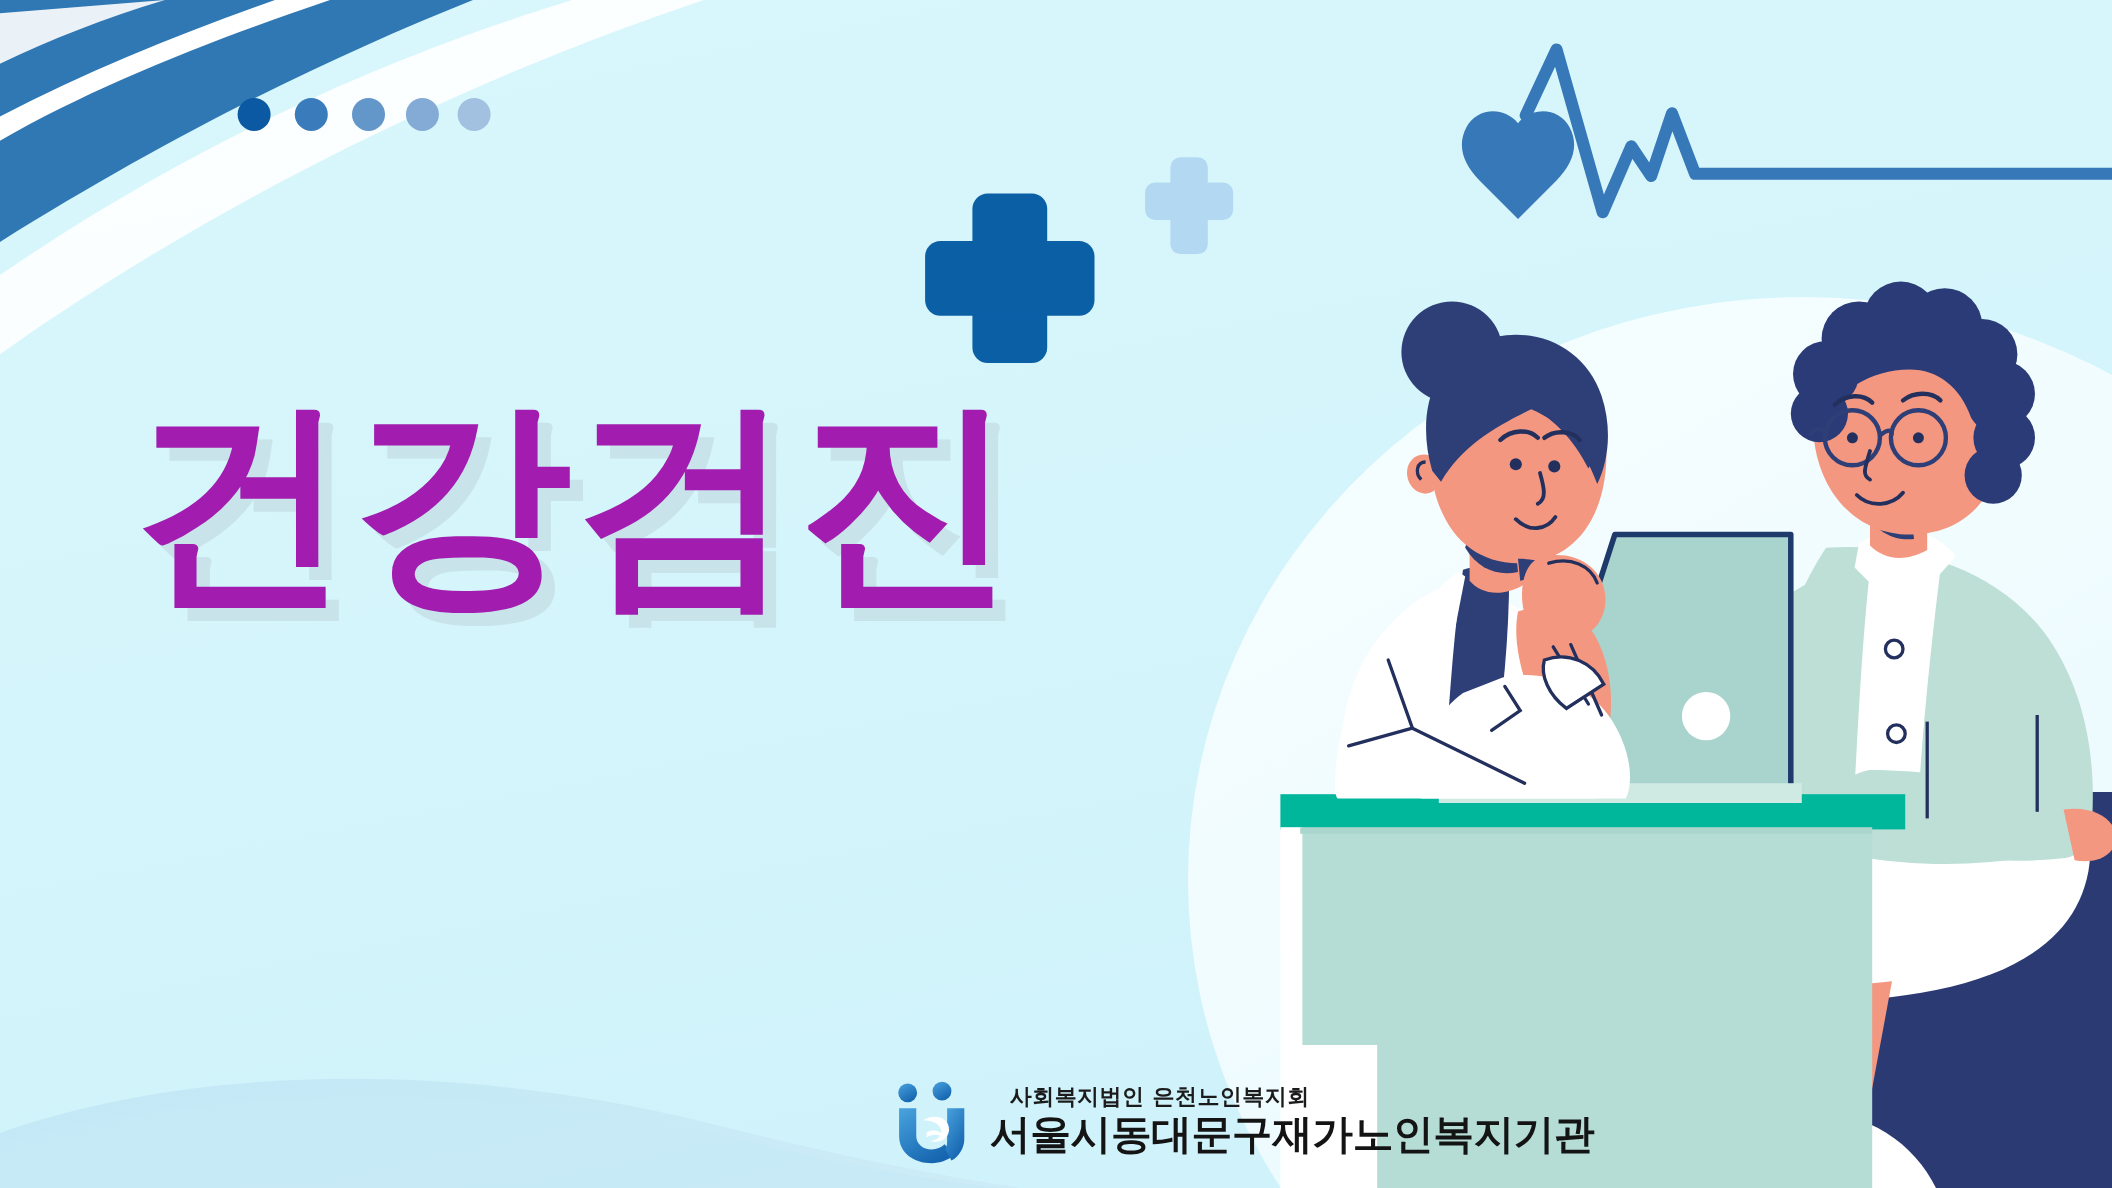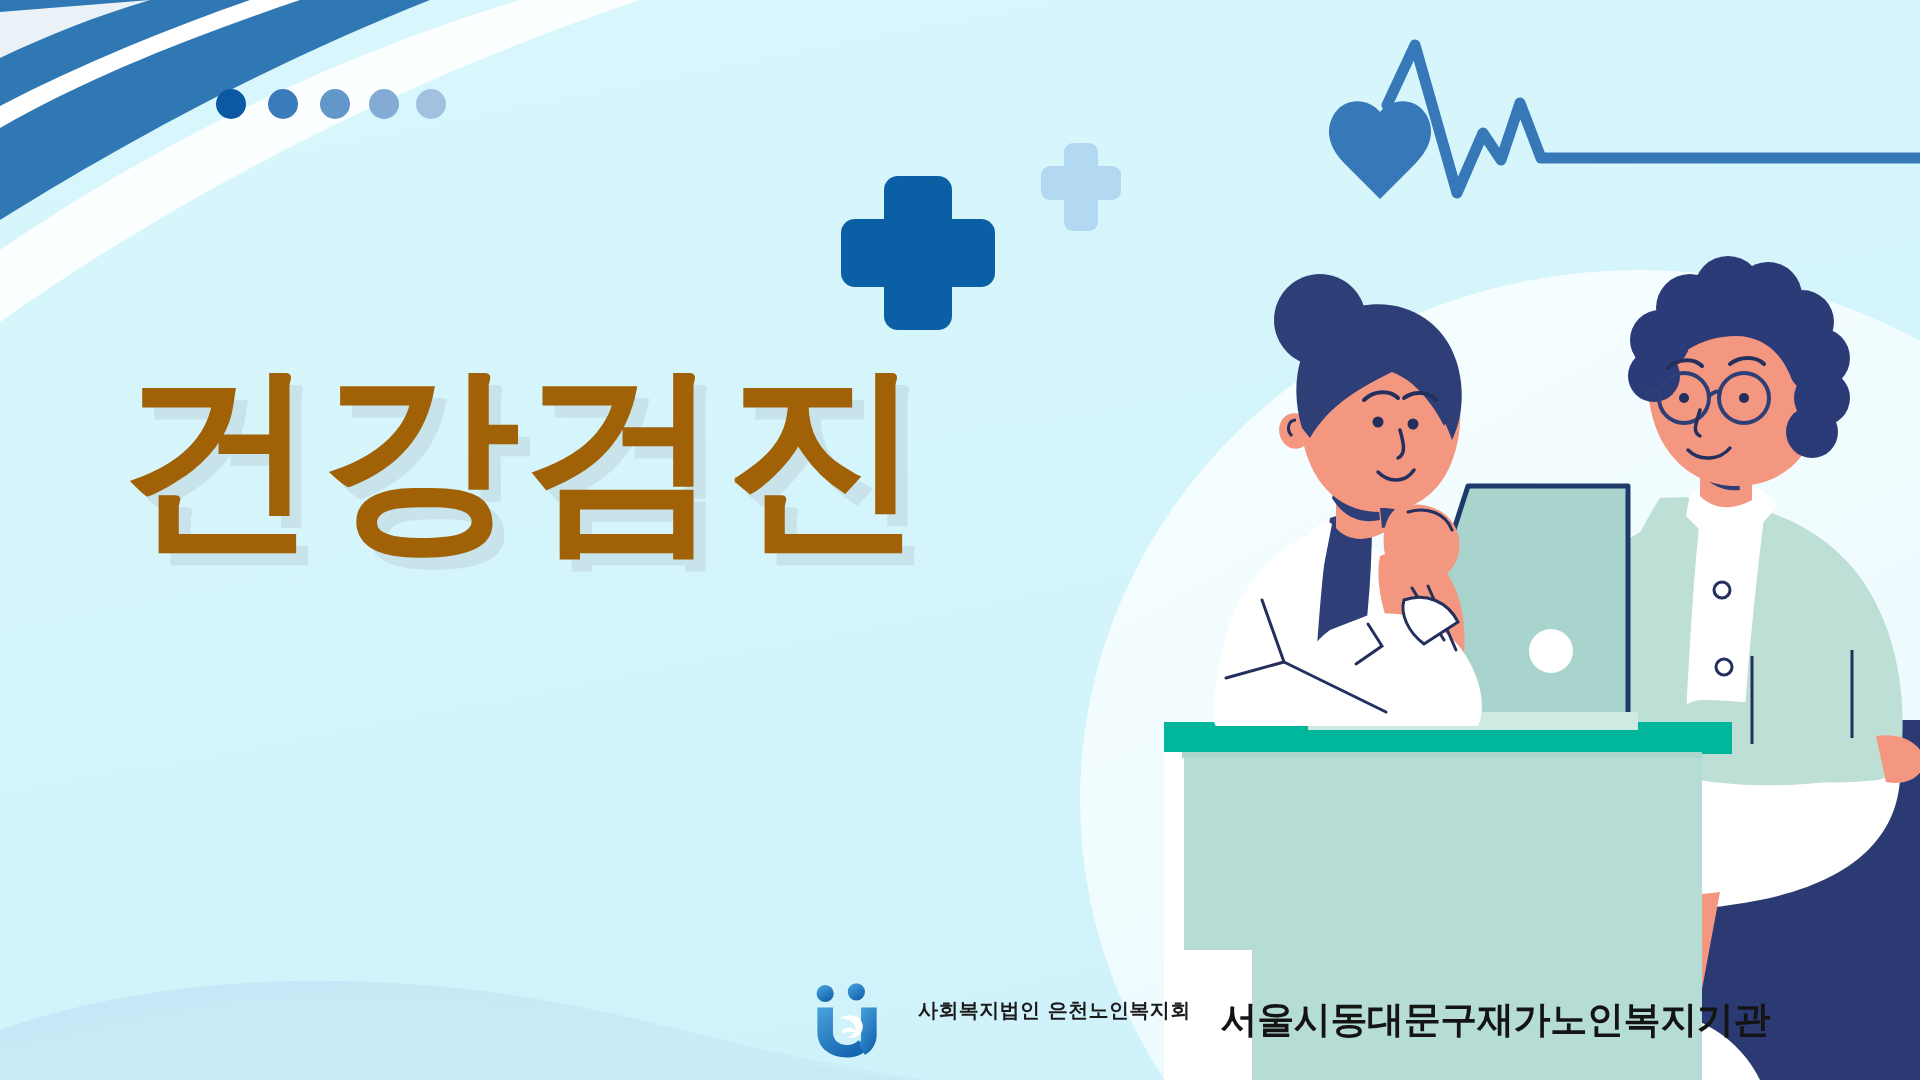--- a/index.html
+++ b/index.html
@@ -30,21 +30,21 @@
     left: 118px;
     top: 352px;
     width: 820px;
     height: 230px;
   }
   #main-title {
     font-family: "DejaVu Sans", "Liberation Sans", sans-serif;
     font-size: 200px;
     font-weight: bold;
     line-height: 1.05;
-    color: #a16207;
+    color: #a21caf;
     letter-spacing: 0.01em;
     white-space: nowrap;
     text-shadow: 12px 12px 0 rgba(190, 214, 220, 0.55);
     margin: 0;
   }
   
   #footer-logo {
     position: absolute;
     left: 808px;
     top: 980px;
@@ -52,24 +52,23 @@
     align-items: center;
     gap: 14px;
   }
   #logo-mark {
     width: 78px;
     height: 80px;
     flex: 0 0 auto;
   }
   #logo-text {
     display: flex;
-    flex-direction: row;
+    flex-direction: column;
     align-items: flex-start;
     justify-content: center;
-    gap: 30px;
   }
   #org-parent {
     font-family: "DejaVu Sans", "Liberation Sans", sans-serif;
     font-size: 20px;
     font-weight: 600;
     color: #1b1b1b;
     letter-spacing: 0.02em;
     margin-left: 18px;
     line-height: 1.25;
     white-space: nowrap;

